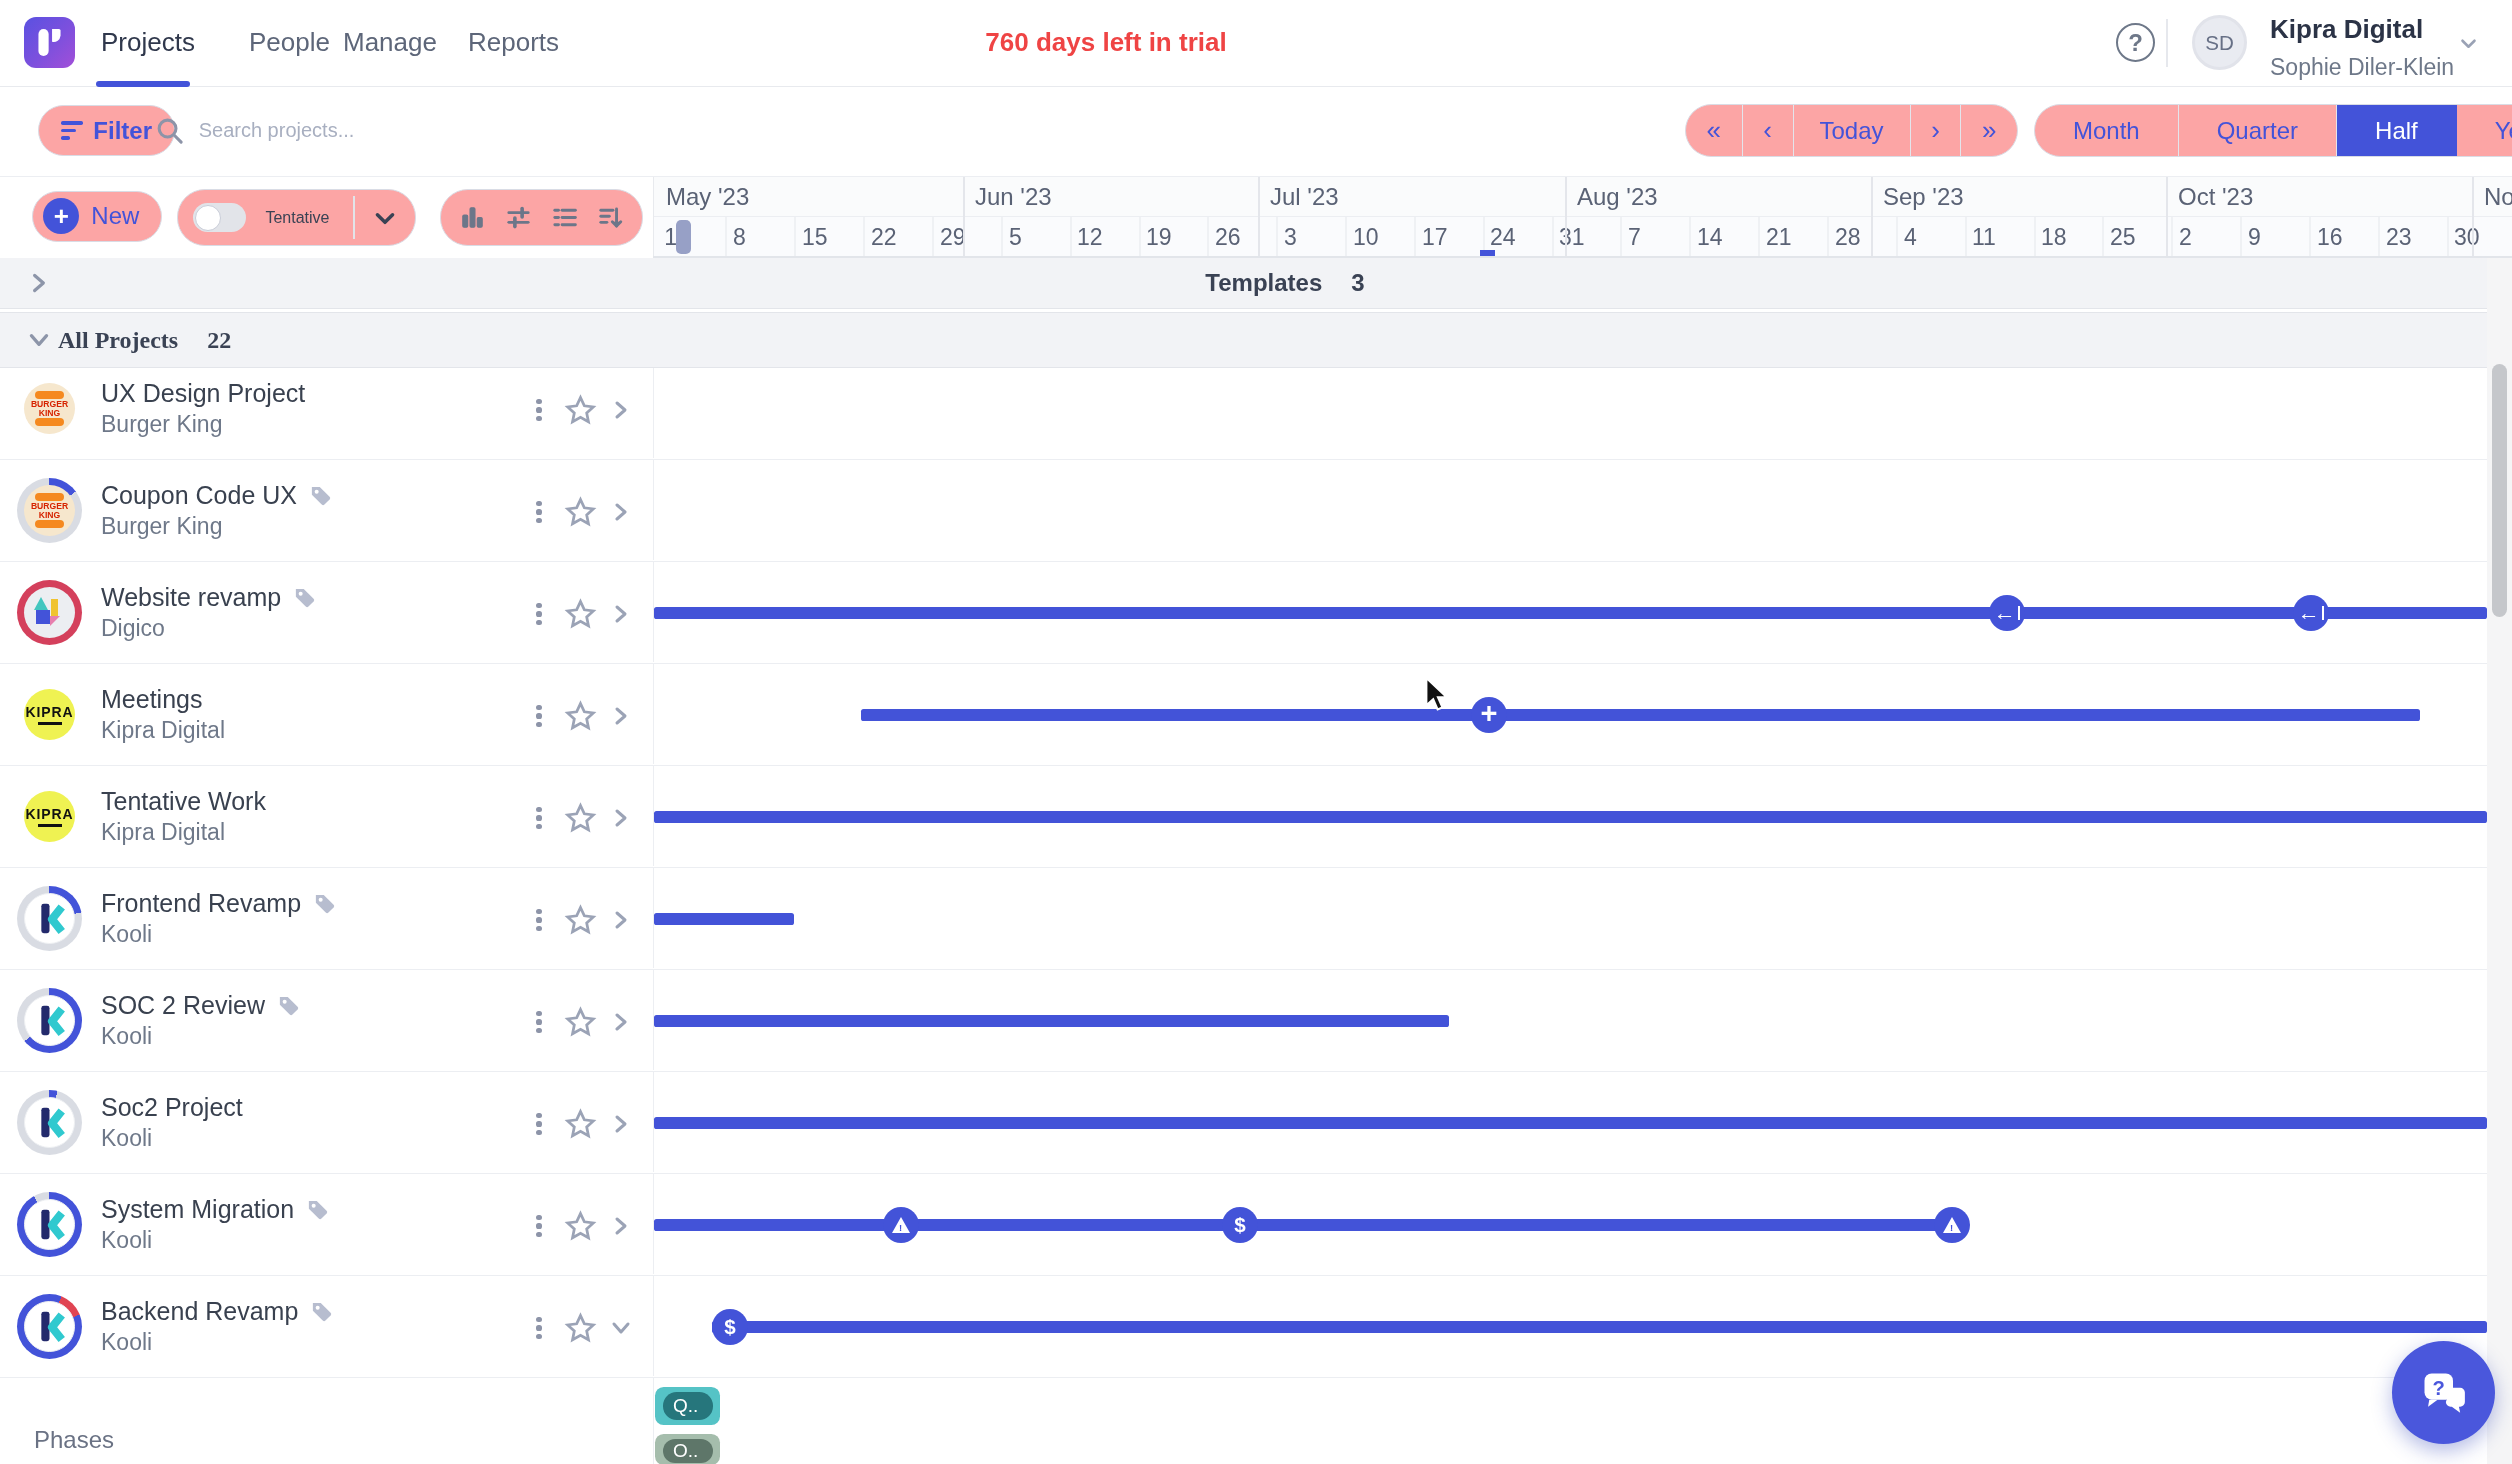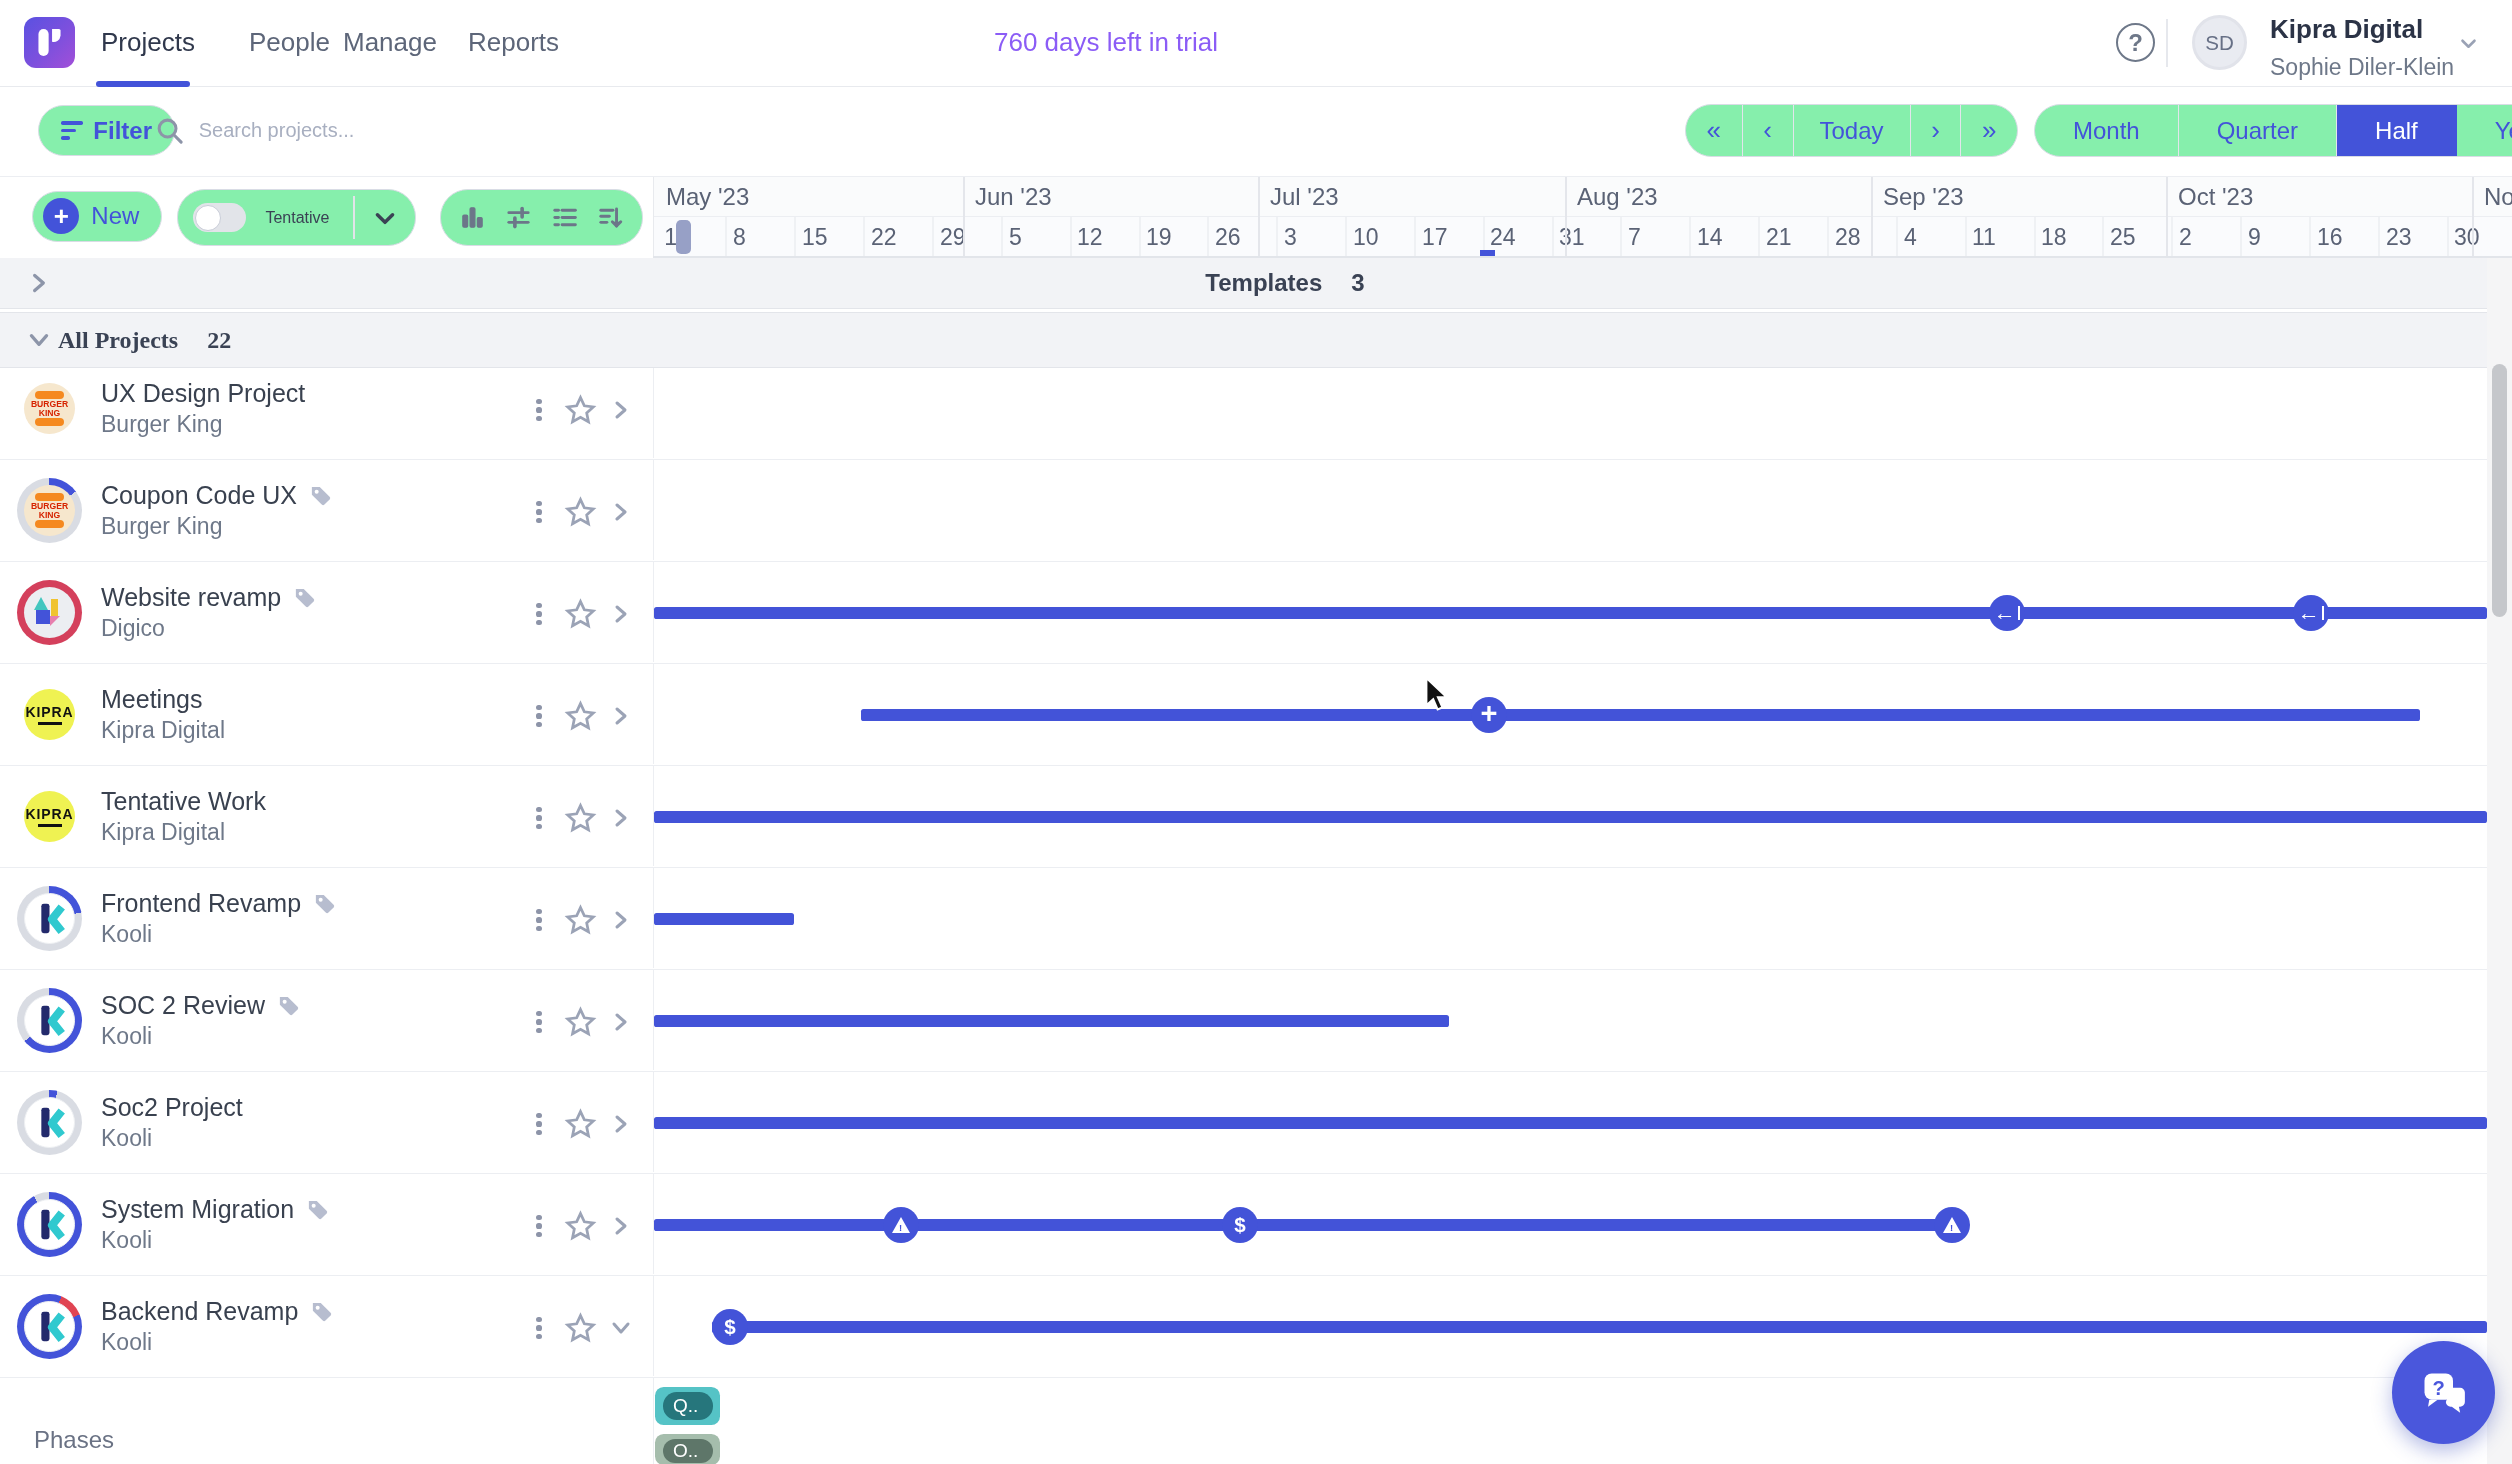--- a/index.html
+++ b/index.html
@@ -13,36 +13,36 @@
     border-bottom:1.7px solid #e8eaee; z-index:30; }
   #logo { position:absolute; left:24px; top:17px; width:51px; height:51px; border-radius:12px;
     background:linear-gradient(135deg,#5a51e1 0%,#7d50dd 55%,#a24fd8 100%); }
   #logo svg { position:absolute; left:0; top:0; }
   .nav-item { position:absolute; top:0; height:85px; display:flex; align-items:center;
     font-size:26px; color:#5d6679; cursor:pointer; }
   .nav-item.active { color:#30384c; font-weight:500; }
   #nav-underline { position:absolute; left:96px; top:81px; width:94px; height:6px;
     border-radius:3.4px; background:#4353d9; }
   #trial { position:absolute; left:943px; top:0; width:326px; height:85px; display:flex;
-    align-items:center; justify-content:center; font-size:26px; color:#8b5cf6; font-weight:400; }
+    align-items:center; justify-content:center; font-size:26px; color:#ef4444; font-weight:700; }
   #help-btn { position:absolute; left:2116px; top:23px; width:39px; height:39px; border-radius:50%;
     border:2.6px solid #6e7889; color:#6e7889; font-size:24px; font-weight:600; display:flex;
     align-items:center; justify-content:center; }
   #hdr-divider { position:absolute; left:2166px; top:19px; width:1.7px; height:48px; background:#e6e8ed; }
   #avatar { position:absolute; left:2192px; top:15.4px; width:55px; height:55px; border-radius:50%;
     background:#e9ebf1; border:3.4px solid #e1e3ea; display:flex; align-items:center; justify-content:center;
     font-size:20.6px; color:#677086; }
   #account-name { position:absolute; left:2270px; top:13.7px; font-size:26px; font-weight:600; color:#2b3346; }
   #user-name { position:absolute; left:2270px; top:54px; font-size:23px; color:#6e7889; }
   .chev { stroke:#9aa2b5; stroke-width:3; fill:none; stroke-linecap:round; stroke-linejoin:round; }
 
   
   #toolbar { position:absolute; left:0; top:87px; width:2512px; height:90px; background:#fff;
     border-bottom:1.7px solid #eceef2; z-index:29; }
-  .pill { position:absolute; border:1.7px solid #d9dce5; border-radius:28px; background:#86efac;
+  .pill { position:absolute; border:1.7px solid #d9dce5; border-radius:28px; background:#fca5a5;
     display:flex; align-items:center; }
   #filter-btn { left:38px; top:18px; height:51px; padding:0 22px; gap:10.3px; color:#4353d9;
     font-size:24px; font-weight:600; cursor:pointer; }
   .flt-lines { display:flex; flex-direction:column; gap:4.3px; align-items:flex-start; }
   .flt-lines i { display:block; height:3.4px; border-radius:1.7px; background:#4353d9; }
   #search-wrap { position:absolute; left:154px; top:15.4px; height:57px; display:flex; align-items:center; gap:13.7px; }
   #search-input { border:none; outline:none; font-size:20px; width:429px; color:#404040;
     font-family:"Liberation Sans",sans-serif; }
   #search-input::placeholder { color:#a8afc0; }
   #pager { left:1685px; top:17px; height:53px; }

